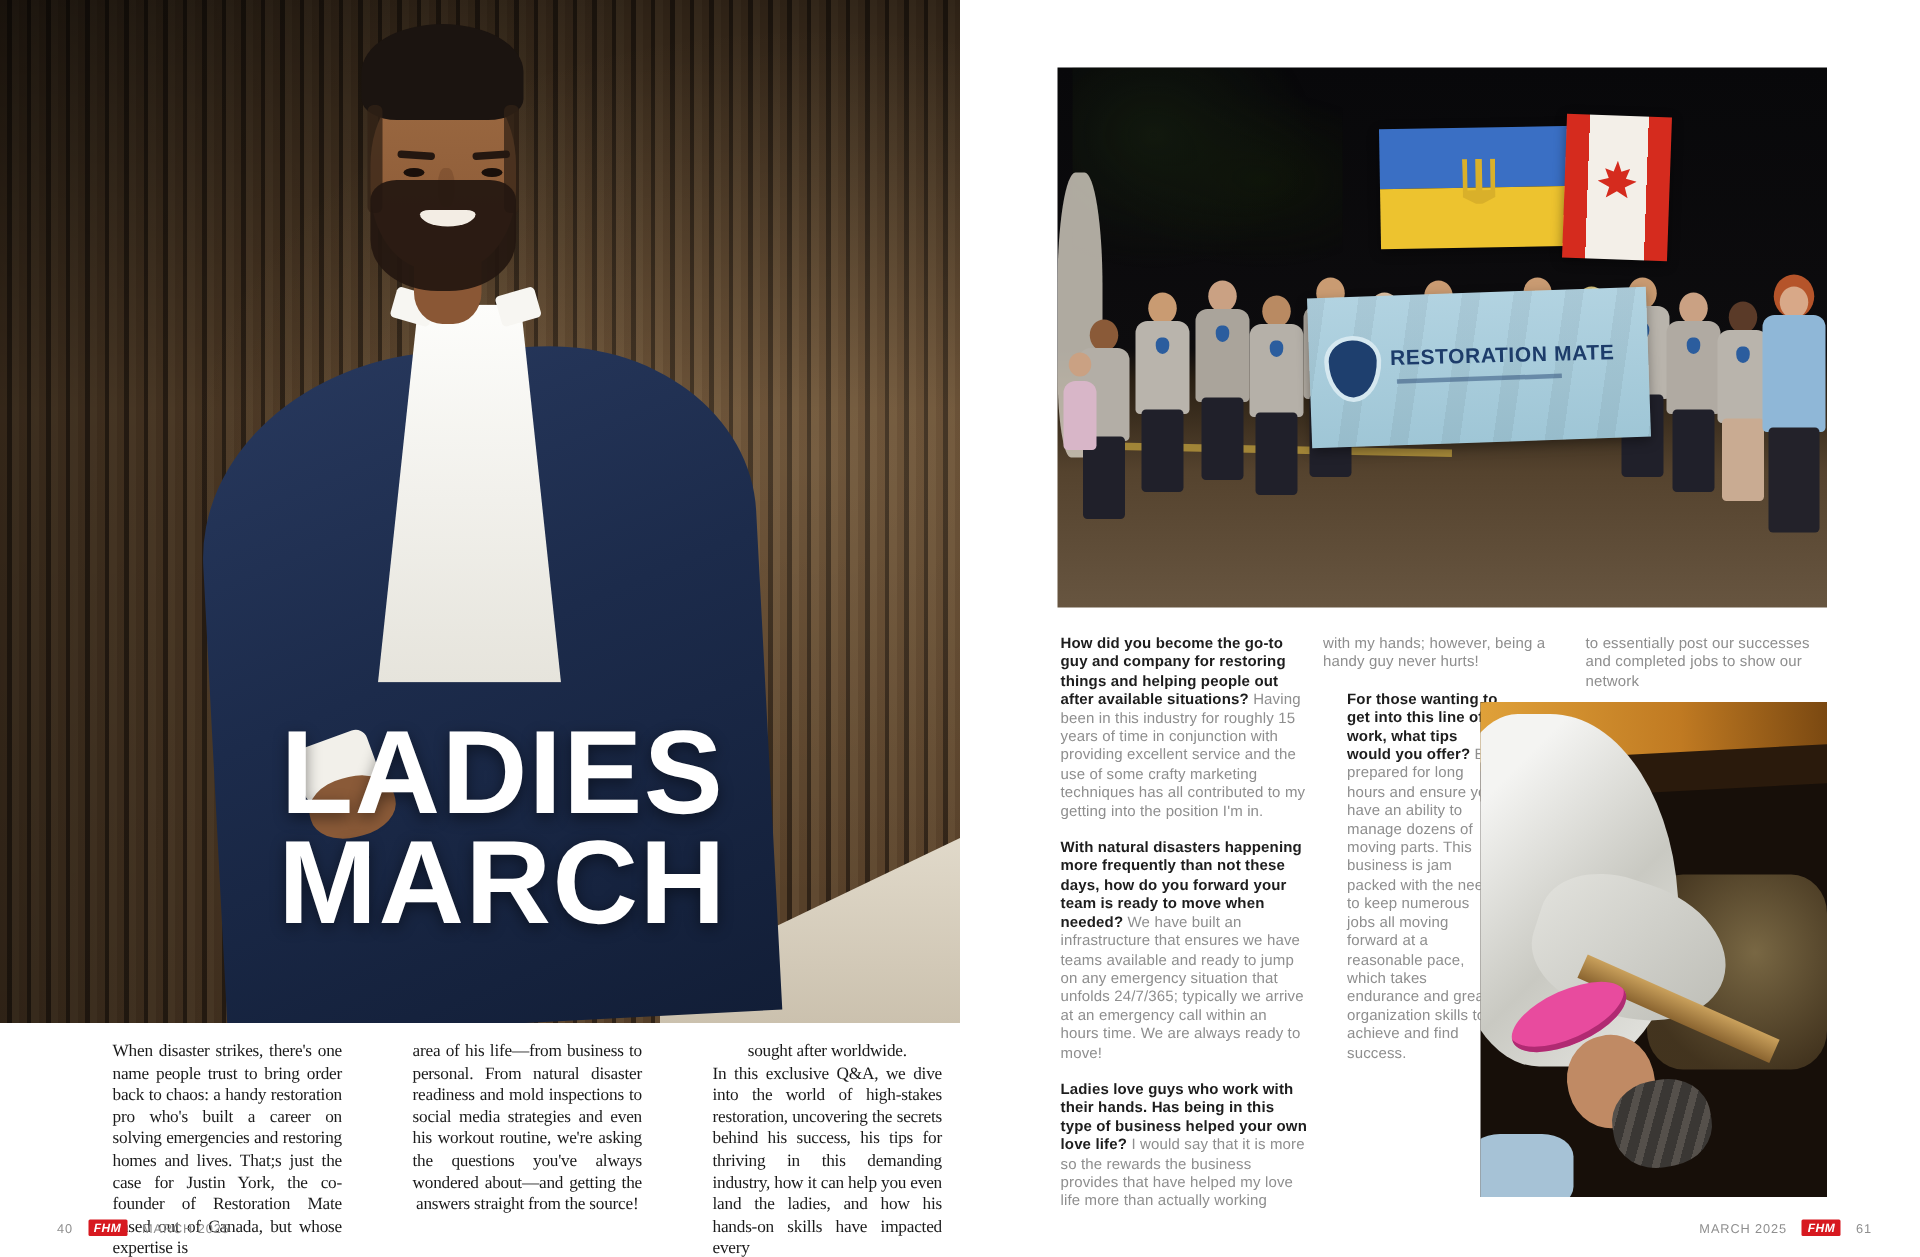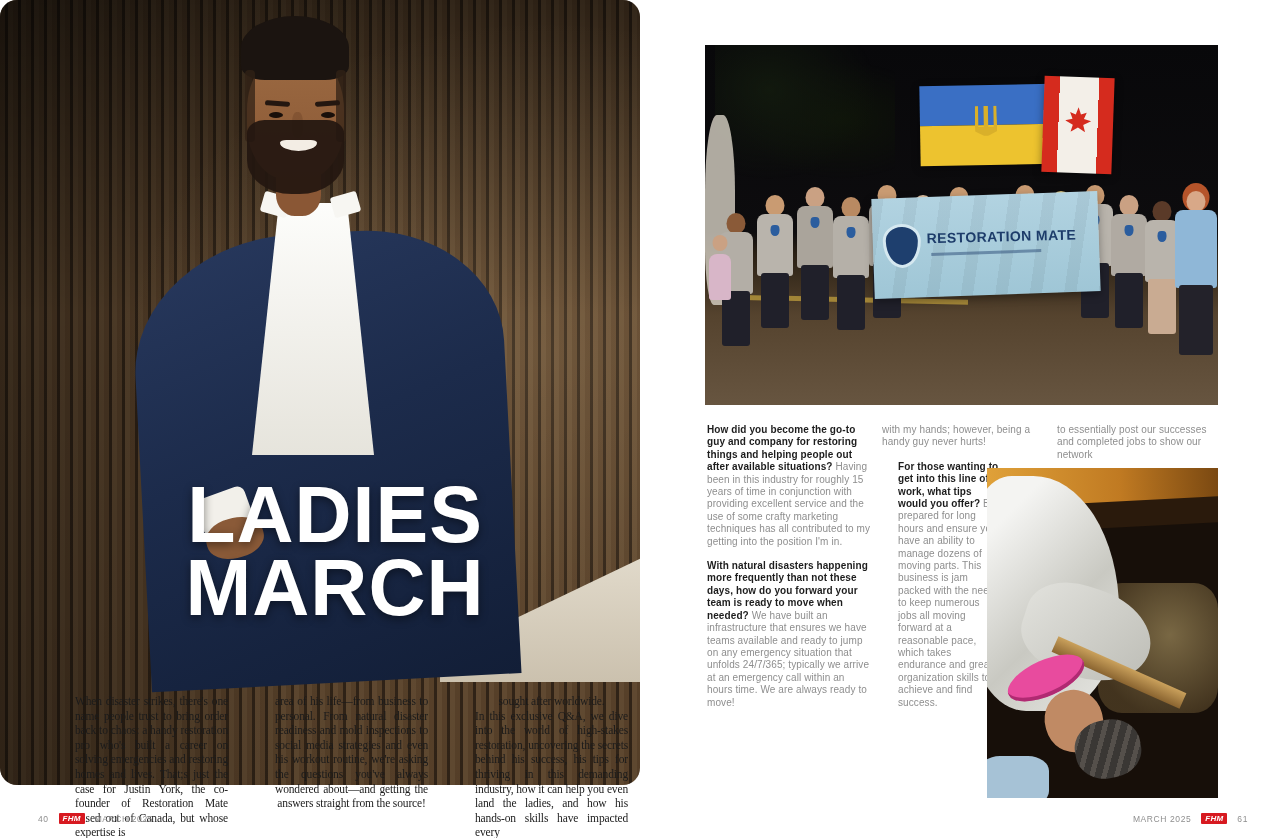--- a/index.html
+++ b/index.html
@@ -1,21 +1,21 @@
 <!DOCTYPE html>
 <html><head>
 <meta charset="utf-8">
 <style>
   * { margin:0; padding:0; box-sizing:border-box; }
   html,body { width:1280px; height:838px; background:#ffffff; overflow:hidden;
               font-family:"Liberation Sans", sans-serif; }
 
   
-  #photo-left { position:absolute; left:0; top:0; width:640px; height:785px; overflow:hidden;
-    background:repeating-linear-gradient(90deg,#63492f 0 5px,#37281a 5px 8px,#6e5438 8px 13px);border-radius:17px; }
+  #photo-left { position:absolute; left:0; top:0; width:640px; height:682px; overflow:hidden;
+    background:repeating-linear-gradient(90deg,#63492f 0 5px,#37281a 5px 8px,#6e5438 8px 13px); }
   #photo-left .shade { position:absolute; inset:0;
     background:
       radial-gradient(ellipse at 85% 45%, rgba(255,228,180,.10), transparent 55%),
       linear-gradient(90deg, rgba(0,0,0,.45), rgba(0,0,0,.05) 45%, rgba(0,0,0,0) 70%),
       linear-gradient(180deg, rgba(0,0,0,.55), rgba(0,0,0,.05) 40%, rgba(0,0,0,.15) 100%); }
   .desk { position:absolute; left:440px; top:545px; width:200px; height:137px;
     background:linear-gradient(180deg,#e3dccd,#cbc1ae);
     clip-path:polygon(0 80%, 100% 10%, 100% 100%, 0 100%); }
   
   .suit { position:absolute; left:140px; top:233px; width:370px; height:450px;
@@ -280,20 +280,21 @@
     <div class="shield"></div>
     <div class="txt">RESTORATION MATE</div>
     <div class="tag"></div>
   </div>
 </div>
 
 <div id="qa">
   <div class="qcol">
     <p><b>How did you become the go-to guy and company for restoring things and helping people out after available situations?</b> <span>Having been in this industry for roughly 15 years of time in conjunction with providing excellent service and the use of some crafty marketing techniques has all contributed to my getting into the position I'm in.</span></p>
     <p><b>With natural disasters happening more frequently than not these days, how do you forward your team is ready to move when needed?</b> <span>We have built an infrastructure that ensures we have teams available and ready to jump on any emergency situation that unfolds 24/7/365; typically we arrive at an emergency call within an hours time. We are always ready to move!</span></p>
+    <p><b>Ladies love guys who work with their hands. Has being in this type of business helped your own love life?</b> <span>I would say that it is more so the rewards the business provides that have helped my love life more than actually working</span></p>
   </div>
   <div class="qcol">
     <p><span>with my hands; however, being a handy guy never hurts!</span></p>
     <p class="nw"><b>For those wanting to get into this line of work, what tips would you offer?</b> <span>Be prepared for long hours and ensure you have an ability to manage dozens of moving parts. This business is jam packed with the need to keep numerous jobs all moving forward at a reasonable pace, which takes endurance and great organization skills to achieve and find success.</span></p>
   </div>
   <div class="qcol">
     <p><span>to essentially post our successes and completed jobs to show our network</span></p>
   </div>
 </div>
 

